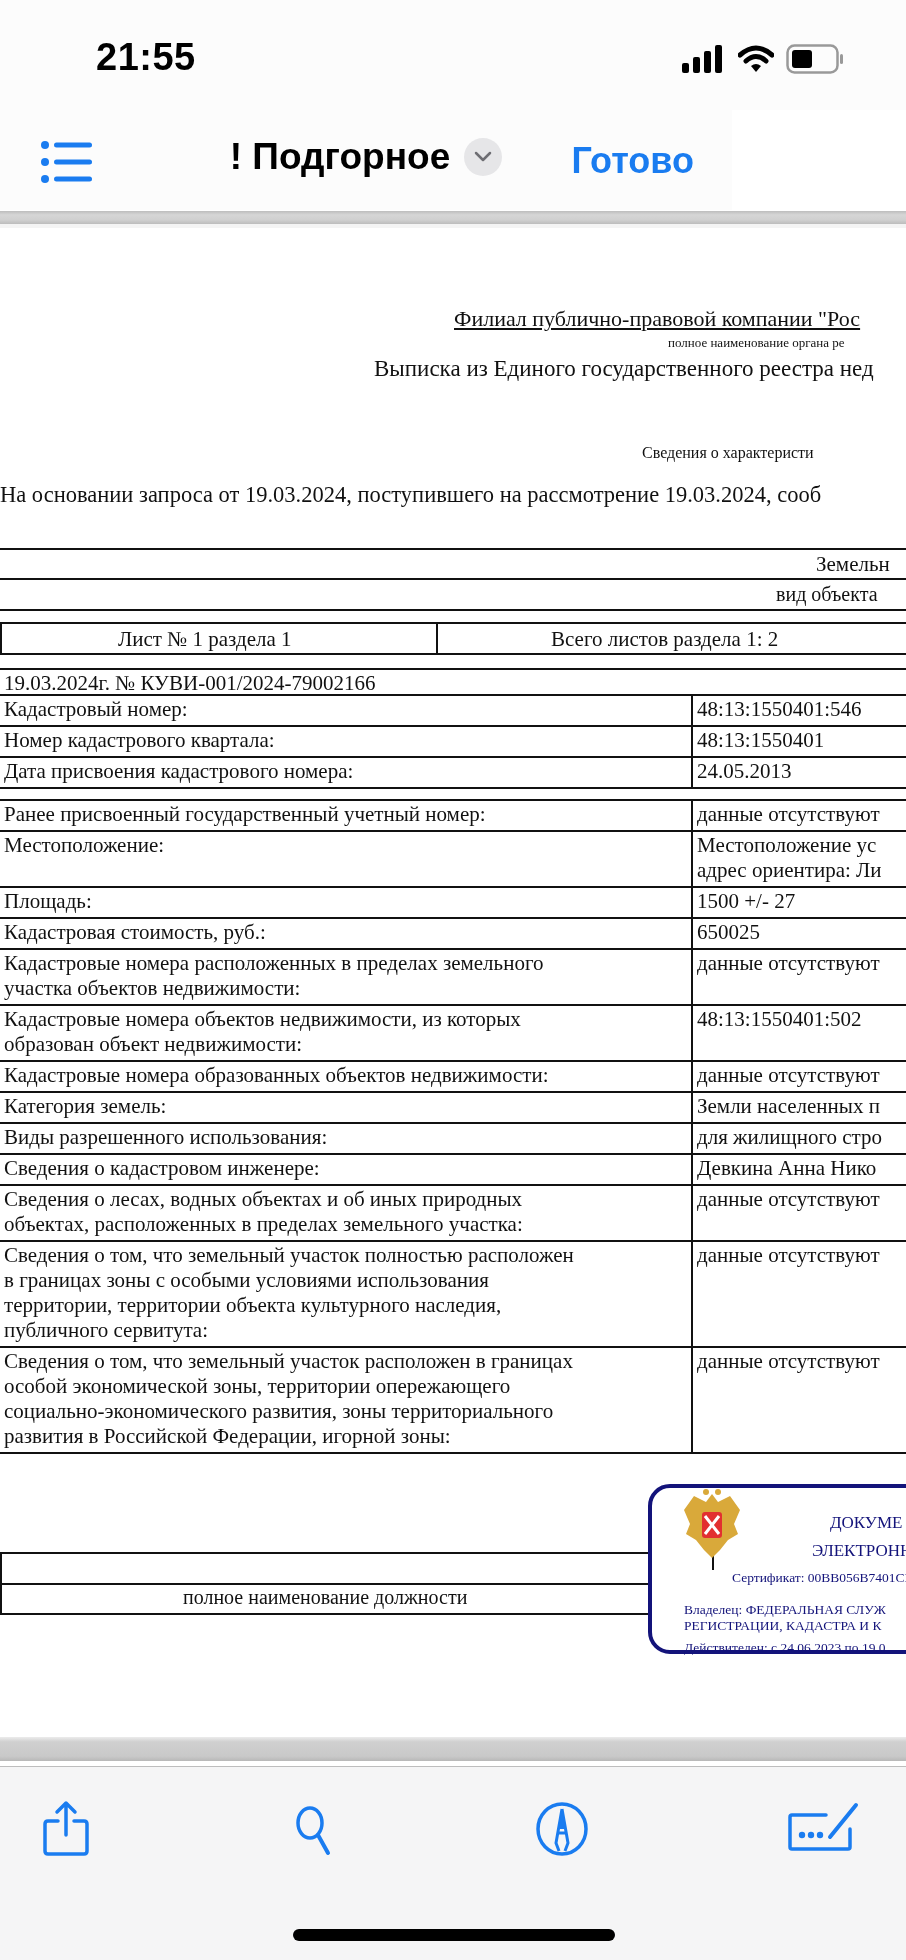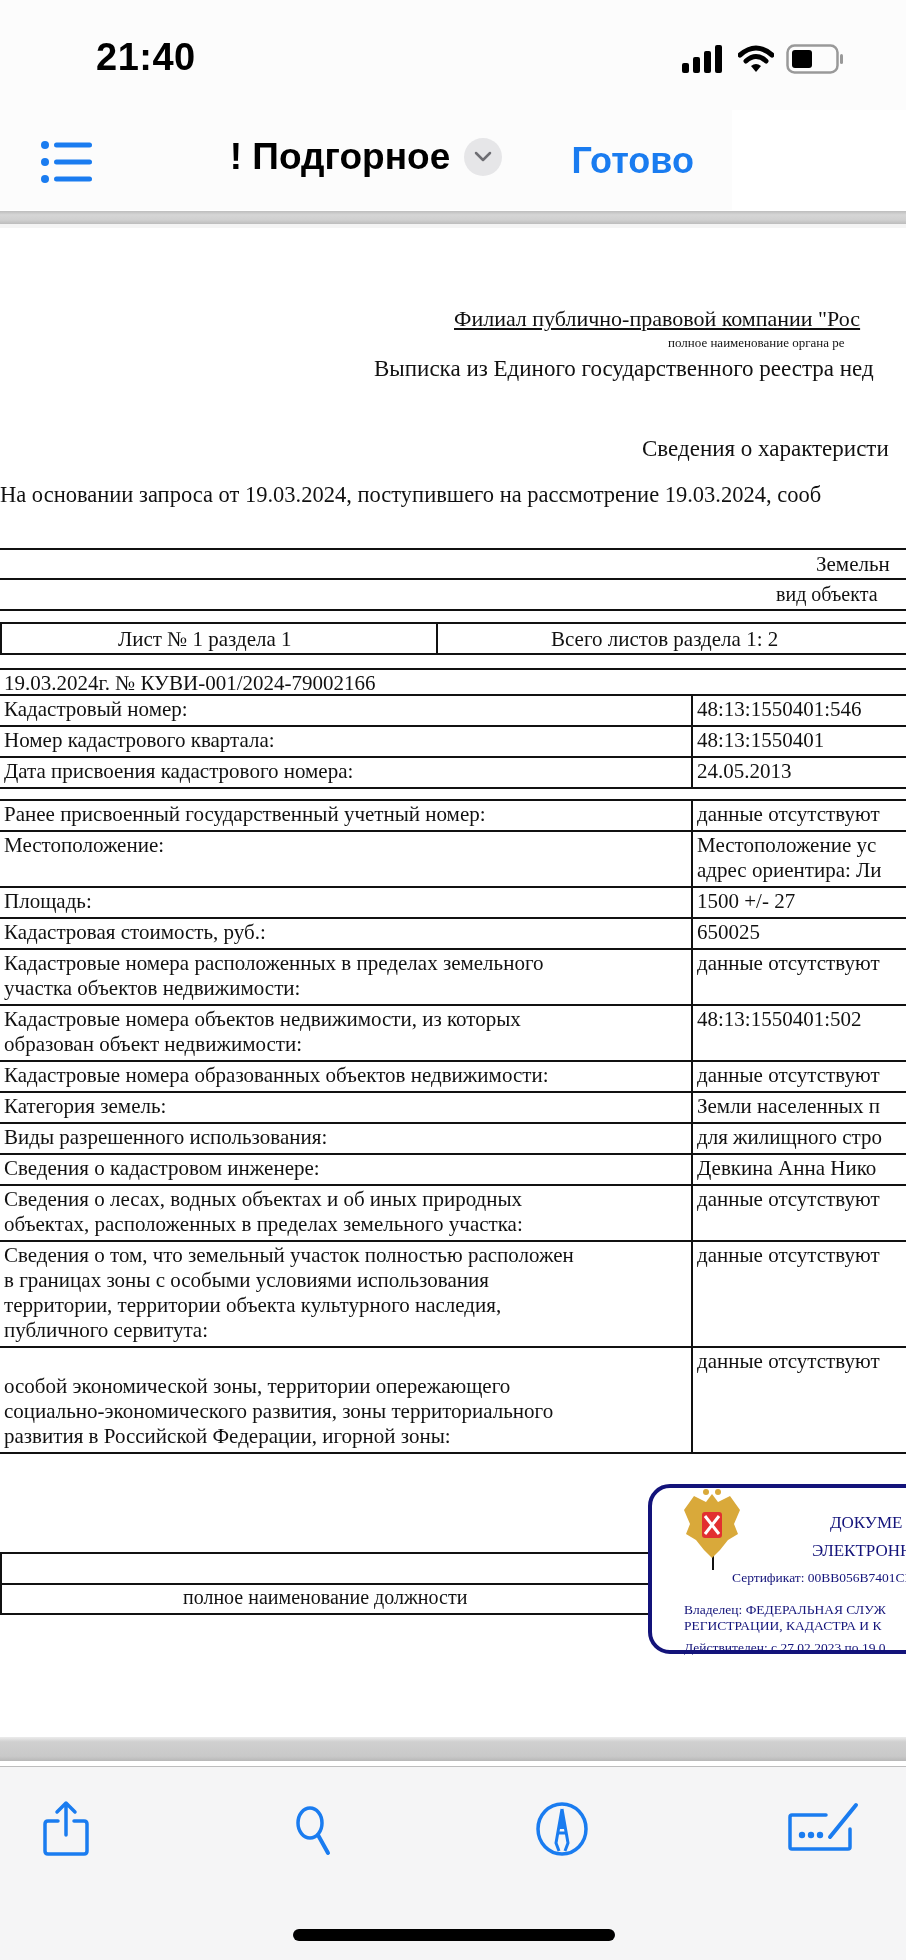--- a/index.html
+++ b/index.html
@@ -22,21 +22,21 @@
   .sep-top { position: absolute; left: 0; top: 211px; width: 906px; height: 13px; background: linear-gradient(#bdbdbd, #d6d6d6 30%, #cfcfcf 70%, #bcbcbc); }
   .sep-top-edge { position: absolute; left: 0; top: 224px; width: 906px; height: 4px; background: #f4f4f4; }
 
   
   .page { position: absolute; left: 0; top: 228px; width: 906px; height: 1510px; background: #fff; overflow: hidden;
     font-family: "Liberation Serif", serif; color: #111; }
   .t { position: absolute; white-space: nowrap; }
   .hdr1 { left: 454px; top: 78px; font-size: 22px; text-decoration: underline; }
   .hdr1-sub { left: 668px; top: 107px; font-size: 13px; }
   .hdr2 { left: 374px; top: 128px; font-size: 23px; }
-  .hdr3 { left: 642px; top: 208px; font-size: 23px; }
+  .hdr3 { left: 642px; top: 216px; font-size: 16px; }
   .hdr4 { left: 0px; top: 254px; font-size: 22.5px; }
 
   .hline { position: absolute; left: 0; width: 906px; height: 2px; background: #111; }
   .vline { position: absolute; width: 2px; background: #111; }
 
   .cell { position: absolute; font-size: 21px; line-height: 25px; white-space: nowrap; }
   .lbl { left: 4px; }
   .val { left: 697px; }
 
   
@@ -47,21 +47,21 @@
 
   .sep-bottom { position: absolute; left: 0; top: 1737px; width: 906px; height: 24px; background: linear-gradient(#ececec, #d0d0d0 20%, #c9c9c9 80%, #b8b8b8); }
   .toolbar { position: absolute; left: 0; top: 1766px; width: 906px; height: 194px; background: #f5f5f6; border-top: 1px solid #bdbdbd; }
   .tb-btn { position: absolute; top: 32px; width: 60px; height: 60px; cursor: pointer; }
   .home-indicator { position: absolute; left: 293px; top: 1929px; width: 322px; height: 12px; border-radius: 6px; background: #000; }
 </style>
 </head>
 <body>
 
 <div class="status-bar">
-  <div class="status-time">21:40</div>
+  <div class="status-time">21:55</div>
   <div class="status-icons">
     <svg width="44" height="28" viewBox="0 0 44 28">
       <rect x="0" y="18" width="7" height="10" rx="2" fill="#000"></rect>
       <rect x="11" y="12" width="7" height="16" rx="2" fill="#000"></rect>
       <rect x="22" y="6" width="7" height="22" rx="2" fill="#000"></rect>
       <rect x="33" y="0" width="7" height="28" rx="2" fill="#000"></rect>
     </svg>
     <svg width="36" height="28" viewBox="0 0 36 28">
       <path d="M2 10 Q18 -4 34 10" stroke="#000" stroke-width="5" fill="none" stroke-linecap="round"></path>
       <path d="M8 16 Q18 7 28 16" stroke="#000" stroke-width="5" fill="none" stroke-linecap="round"></path>
@@ -134,21 +134,21 @@
     <rect x="22" y="24" width="20" height="26" rx="3" fill="#e23030"></rect>
     <path d="M25 28 L39 46 M39 28 L25 46" stroke="#fff" stroke-width="3"></path>
     <circle cx="26" cy="4" r="3" fill="#d9a93a"></circle>
       <circle cx="38" cy="4" r="3" fill="#d9a93a"></circle>
   </svg>
   <div class="stamp-title" style="left:830px; top:1285px;">ДОКУМЕ</div>
   <div class="stamp-title" style="left:812px; top:1313px;">ЭЛЕКТРОНН</div>
   <div class="stamp-line" style="left:684px; top:1342px;margin-left:48px;">Сертификат: 00BB056B7401CB38D</div>
   <div class="stamp-line" style="left:684px; top:1366px;margin-top:8px;">Владелец: ФЕДЕРАЛЬНАЯ СЛУЖ</div>
   <div class="stamp-line" style="left:684px; top:1390px;">РЕГИСТРАЦИИ, КАДАСТРА И К</div>
-  <div class="stamp-line" style="left:684px; top:1412px;">Действителен: с 27.02.2023 по 19.0</div>
+  <div class="stamp-line" style="left:684px; top:1412px;">Действителен: с 24.06.2023 по 19.0</div>
 <div class="hline" style="top:440px"></div>
     <div class="cell lbl" style="top:443px">19.03.2024г. № КУВИ-001/2024-79002166</div>
     <div class="hline" style="top:466px"></div>
     <div class="cell lbl" style="top:469px">Кадастровый номер:</div>
     <div class="cell val" style="top:469px">48:13:1550401:546</div>
     <div class="hline" style="top:497px"></div>
     <div class="cell lbl" style="top:500px">Номер кадастрового квартала:</div>
     <div class="cell val" style="top:500px">48:13:1550401</div>
     <div class="hline" style="top:528px"></div>
     <div class="cell lbl" style="top:531px">Дата присвоения кадастрового номера:</div>
@@ -192,20 +192,21 @@
     <div class="cell lbl" style="top:959px">Сведения о лесах, водных объектах и об иных природных</div>
     <div class="cell lbl" style="top:984px">объектах, расположенных в пределах земельного участка:</div>
     <div class="cell val" style="top:959px">данные отсутствуют</div>
     <div class="hline" style="top:1012px"></div>
     <div class="cell lbl" style="top:1015px">Сведения о том, что земельный участок полностью расположен</div>
     <div class="cell lbl" style="top:1040px">в границах зоны с особыми условиями использования</div>
     <div class="cell lbl" style="top:1065px">территории, территории объекта культурного наследия,</div>
     <div class="cell lbl" style="top:1090px">публичного сервитута:</div>
     <div class="cell val" style="top:1015px">данные отсутствуют</div>
     <div class="hline" style="top:1118px"></div>
+    <div class="cell lbl" style="top:1121px">Сведения о том, что земельный участок расположен в границах</div>
     <div class="cell lbl" style="top:1146px">особой экономической зоны, территории опережающего</div>
     <div class="cell lbl" style="top:1196px">развития в Российской Федерации, игорной зоны:</div>
     <div class="cell lbl" style="top:1171px">социально-экономического развития, зоны территориального</div>
     <div class="cell val" style="top:1121px">данные отсутствуют</div>
     <div class="hline" style="top:1224px"></div>
     <div class="vline" style="left:691px; top:571px; height:655px"></div>
   </div>
 
 <div class="sep-bottom"></div>
 

